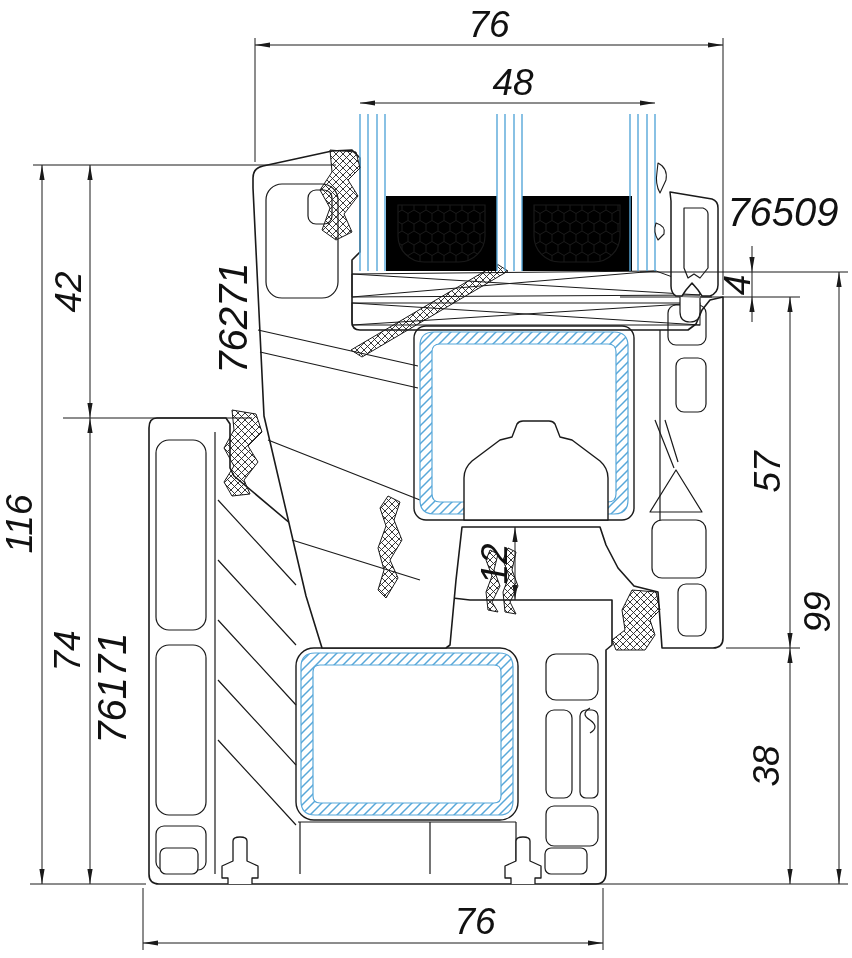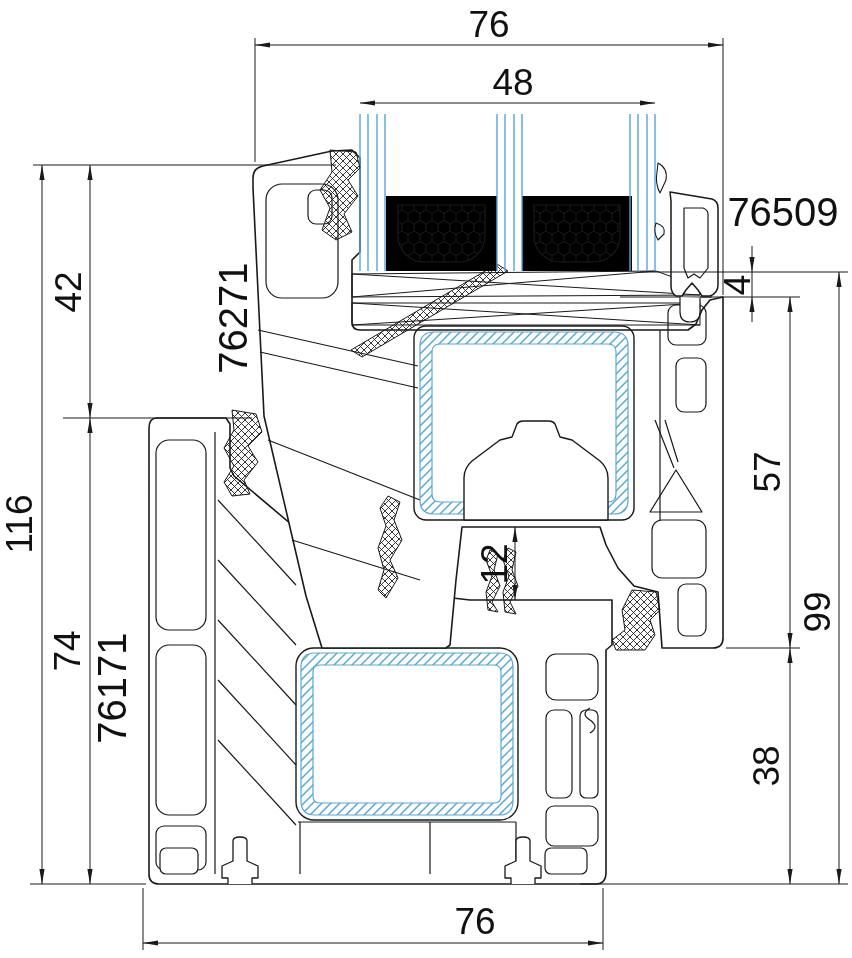--- a/index.html
+++ b/index.html
@@ -1,17 +1,17 @@
 <!DOCTYPE html>
 <html><head>
 <meta charset="utf-8">
 <style>
   html,body{margin:0;padding:0;background:#ffffff;}
   .stage{position:relative;width:852px;height:958px;background:#ffffff;overflow:hidden;
-         font-family:"Liberation Sans", sans-serif;}
+         font-family:"Liberation Sans", sans-serif;font-style:italic;}
   svg{display:block;}
   text{font-family:"Liberation Sans", sans-serif;fill:#111111;}
   .dim-text{font-size:37px;}
   .label-text{font-size:40px;}
 </style>
 </head>
 <body>
 
 <div class="stage">
 <svg width="852" height="958" viewBox="0 0 852 958">

